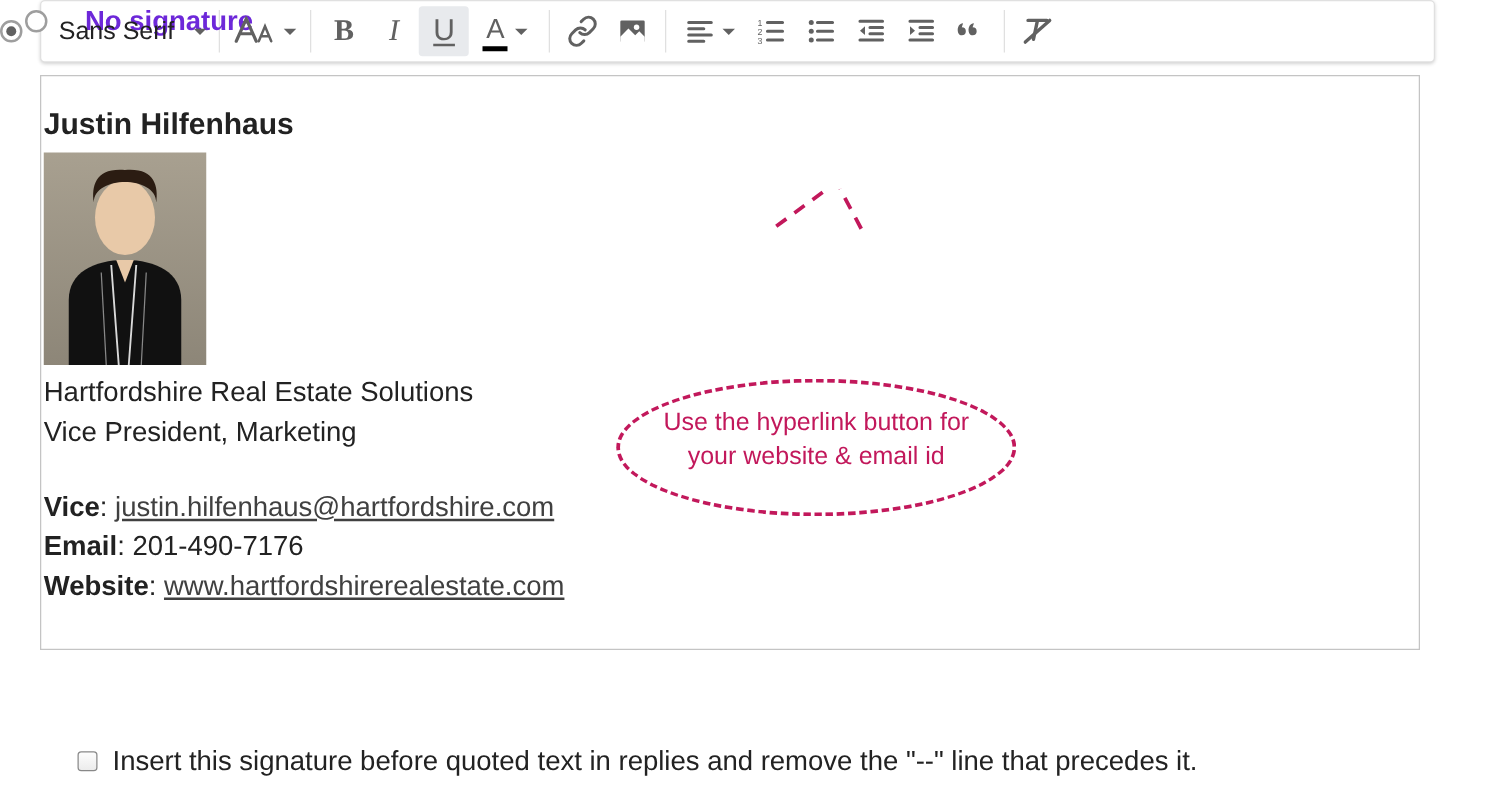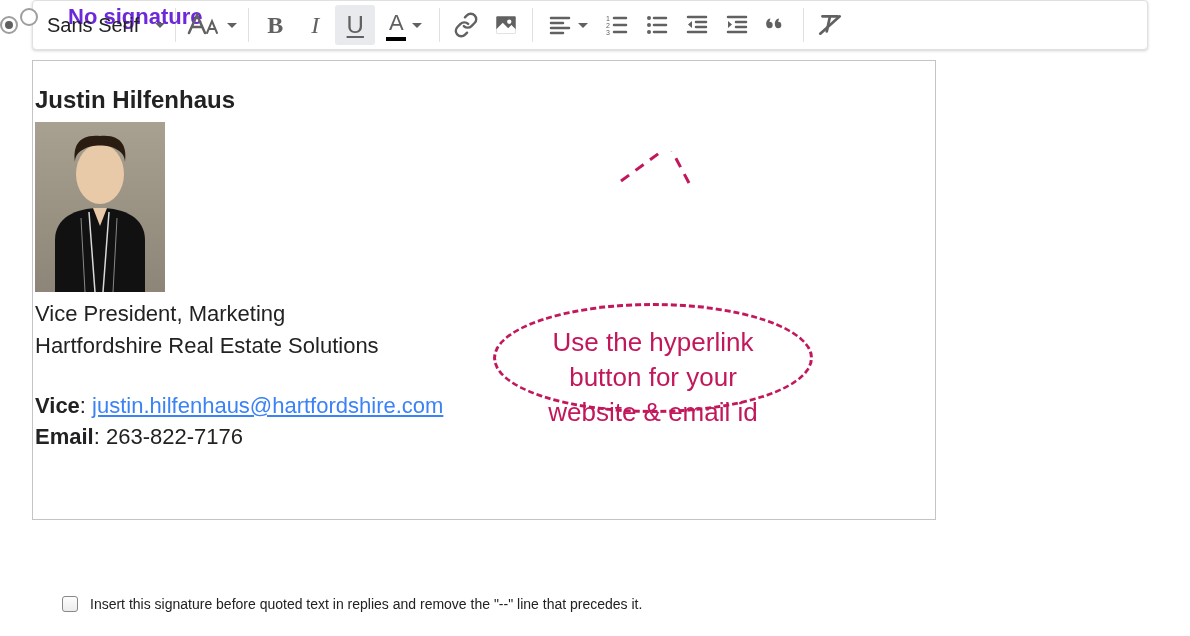--- a/index.html
+++ b/index.html
@@ -82,41 +82,41 @@
   }
   .bold-glyph { font-family: Georgia, 'Times New Roman', serif; font-weight: bold; font-size: 24px; color:#616161; }
   .italic-glyph { font-family: Georgia, 'Times New Roman', serif; font-style: italic; font-size: 24px; color:#616161; }
   .underline-glyph { font-family: Arial, sans-serif; text-decoration: underline; font-size: 24px; text-underline-offset: 3px; color:#616161; font-weight:500;}
   .color-A { font-family: Arial, sans-serif; font-size: 22px; color:#616161; position:relative; }
   .color-underline { width: 20px; height: 4px; background:#000; margin-top:1px; }
 
   
   .editor {
     border: 1px solid #c4c4c4;
-    width: 904px;
+    width: 1104px;
     min-height: 460px;
     padding: 22px 0 20px 0;
     margin-top: 10px;
     font-size: 22px;
     color: #222;
     line-height: 1.45;
     position: relative;
   }
   .editor .content { padding-left: 2px; }
   .sig-name { font-weight: bold; font-size: 24px; }
   .portrait {
     width: 130px;
     height: 170px;
     background: linear-gradient(180deg, #a8a090 0%, #8d8678 100%);
     position: relative;
     margin: 4px 0 6px 0;
     overflow: hidden;
   }
   .portrait svg { position:absolute; bottom:0; left:0; }
-  .link { color: #3b82f6; text-decoration: underline; }
+  .link { color: #404040; text-decoration: underline; }
 
   
   .callout {
     position: absolute;
     left: 460px;
     top: 220px;
     width: 320px;
     color: #c2185b;
     pointer-events: none;
   }
@@ -130,33 +130,33 @@
   .callout-lead {
     position: absolute;
     left: 0; top: -130px;
     width: 320px; height: 160px;
   }
   .callout-text {
     position: absolute;
     left: 34px; top: 44px;
     width: 252px;
     text-align: center;
-    font-size: 26px;
+    font-size: 20px;
     line-height: 1.35;
   }
 
   
   .bottom-row {
     position: absolute;
     left: 62px;
     top: 596px;
     display: flex;
     align-items: center;
     gap: 12px;
-    font-size: 14px;
+    font-size: 22px;
     color: #222;
   }
   .chk {
     width: 16px; height: 16px;
     border: 1px solid #888;
     background: linear-gradient(#fdfdfd,#ececec);
     border-radius: 3px;
   }
 </style>
 </head>
@@ -294,30 +294,33 @@
           <svg width="130" height="170" viewBox="0 0 130 170">
             <ellipse cx="65" cy="52" rx="24" ry="30" fill="#e8c9a8"></ellipse>
             <path d="M40 40 C40 18 90 18 90 40 C92 26 88 12 65 14 C42 12 38 26 40 40 Z" fill="#2b1c12"></path>
             <path d="M20 170 L20 118 C20 96 40 86 65 86 C90 86 110 96 110 118 L110 170 Z" fill="#111"></path>
             <path d="M54 90 L60 170 M74 90 L68 170" stroke="#d9d9d9" stroke-width="1.5"></path>
             <path d="M46 96 L50 170 M82 96 L78 170" stroke="#888" stroke-width="1"></path>
             <path d="M58 86 L65 104 L72 86" fill="#e8c9a8"></path>
           </svg>
         </div>
 
+        <div>Hartfordshire Real Estate Solutions</div>
         <div>Vice President, Marketing</div>
-        <div>Hartfordshire Real Estate Solutions</div>
 
         <div style="height:28px;"></div>
 
         <div>
           <b>Vice</b><span>: </span><a href="#" class="link">justin.hilfenhaus@hartfordshire.com</a>
         </div>
         <div>
-          <b>Email</b><span>: 263-822-7176</span>
+          <b>Email</b><span>: 201-490-7176</span>
+        </div>
+        <div>
+          <b>Website</b><span>: </span><a href="#" class="link">www.hartfordshirerealestate.com</a>
         </div>
       </div>
 
       <div class="callout">
         <svg class="callout-lead" width="320" height="160">
           <path d="M128 30 L169 0" stroke="#c2185b" stroke-width="3" stroke-dasharray="10 8" fill="none"></path>
           <path d="M196 32 L179 0" stroke="#c2185b" stroke-width="3" stroke-dasharray="10 8" fill="none"></path>
         </svg>
         <div class="callout-ellipse"></div>
         <div class="callout-text">Use the hyperlink button for your website &amp; email id</div>

